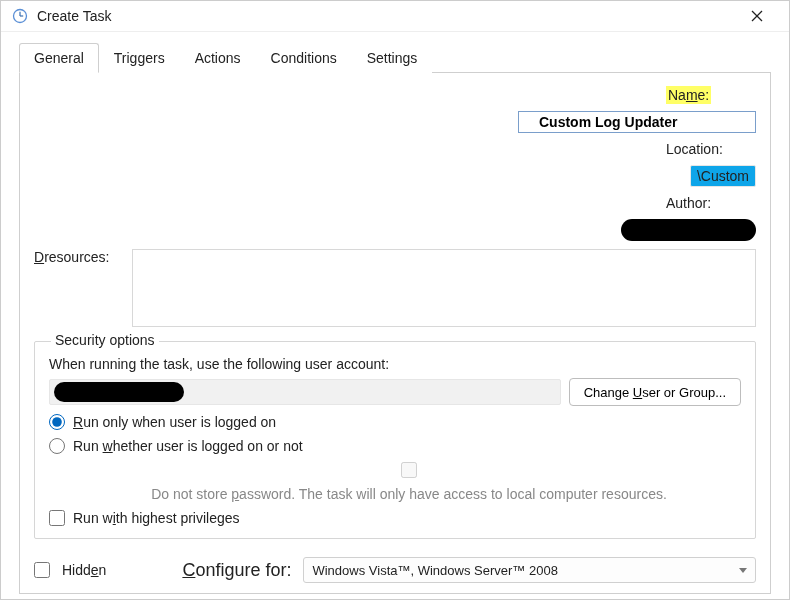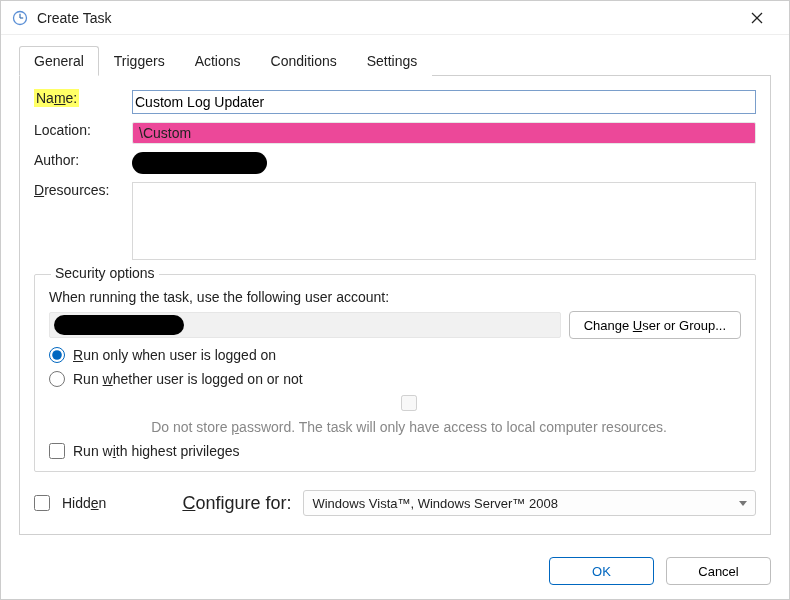--- a/index.html
+++ b/index.html
@@ -81,46 +81,48 @@
       border: 1px solid #cfcfcf;
       border-top: none;
       padding: 14px 14px 10px 14px;
       display: flex;
       flex-direction: column;
       gap: 8px;
     }
 
     .row {
       display: flex;
-      align-items: flex-start;
-      gap: 8px;
+      align-items: flex-end;
+      gap: 8px;
+      flex-direction: column;
     }
     .row-label {
       width: 90px;
       font-size: 14px;
     }
     .highlight {
       background: #ffff66;
       padding: 1px 2px;
     }
     .underline-letter { text-decoration: underline; }
 
     .text-input {
       flex: 1;
       height: 24px;
       border: 1px solid #7a9ecb;
-      padding: 2px 2px;
+      padding: 2px 20px;
       font-family: inherit;
       font-size: 14px;
       outline: none;
+      font-weight: bold;
     }
     .readonly-field {
       flex: 1;
       height: 22px;
-      background: #ec4899;
+      background: #0ea5e9;
       border: 1px solid #e6e6e6;
       border-radius: 2px;
       padding: 2px 6px;
       font-size: 14px;
       display: flex;
       align-items: center;
     }
     .redacted {
       background: #000;
       border-radius: 14px;

